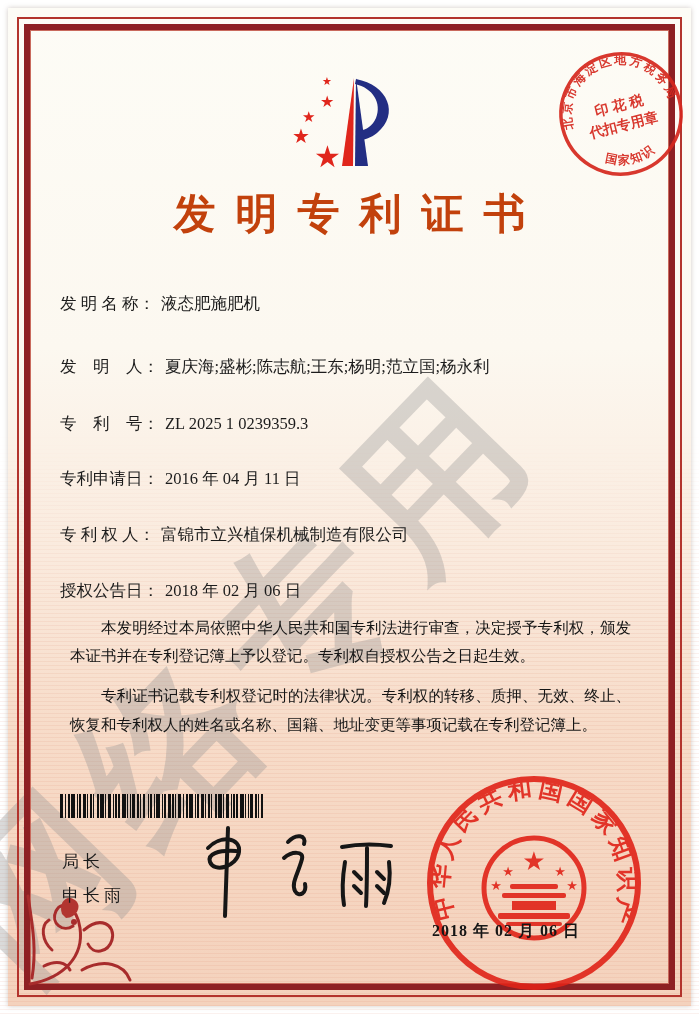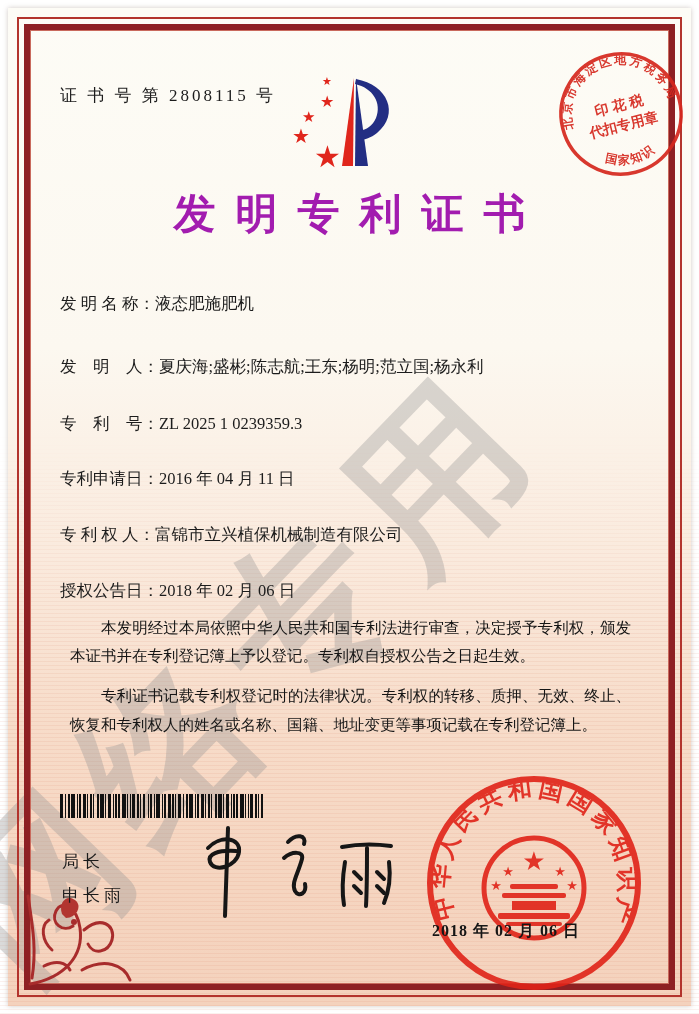--- a/index.html
+++ b/index.html
@@ -32,25 +32,25 @@
   
   .content{position:absolute;inset:0;z-index:4;}
   .cert-no{position:absolute;left:60px;top:84px;font-size:17px;letter-spacing:3px;}
 
   .logo{position:absolute;left:278px;top:70px;width:130px;height:102px;}
   .logo .star{position:absolute;color:#e0261c;line-height:1;
       font-family:"DejaVu Sans",sans-serif;}
 
   .title{position:absolute;left:0;right:0;top:186px;text-align:center;
       font-family:"Liberation Sans","DejaVu Sans",sans-serif;
-      font-size:42px;font-weight:700;letter-spacing:20px;text-indent:20px;color:#a21caf;}
+      font-size:42px;font-weight:700;letter-spacing:20px;text-indent:20px;color:#c2410c;}
 
   .fields{position:absolute;left:60px;right:48px;top:0;}
   .field{position:absolute;left:0;right:0;font-size:16.5px;white-space:nowrap;}
-  .field .val{}
+  .field .val{margin-left:6px;}
   .f0{top:293px}.f1{top:356px}.f2{top:413px}.f3{top:468px}.f4{top:524px}.f5{top:580px}
 
   .body-text{position:absolute;left:58px;right:56px;top:602px;
       font-size:15.5px;line-height:1.82;text-align:justify;color:#151515;}
   .body-text p{margin:12px;text-indent:2em;}
 
   .barcode{position:absolute;left:60px;top:794px;}
 
   .director{position:absolute;left:62px;top:846px;font-size:17px;line-height:2.0;letter-spacing:4px;font-family:Liberation Mono, monospace;}
   .signature{position:absolute;left:192px;top:820px;z-index:6;}
@@ -84,21 +84,20 @@
     <path d="M62,102 C78,88 94,96 90,112 C86,125 71,127 66,116"></path>
     <path d="M60,142 C82,130 102,136 108,152"></path>
     <path d="M22,138 C34,132 44,134 48,142"></path>
   </g>
   <path d="M40,86 C36,74 45,66 53,72 C61,78 54,90 44,90 Z" fill="#b23530"></path>
   <circle cx="52" cy="94" r="3" fill="#a82c2c"></circle>
 </svg>
 
 <div class="content">
 
-  <div class="cert-no">证 书 号 第 2808115 号</div>
 
   <div class="logo">
     <span class="star" style="left:36px;top:72px;font-size:30px;">★</span>
     <span class="star" style="left:14px;top:56px;font-size:20px;">★</span>
     <span class="star" style="left:24px;top:40px;font-size:15px;">★</span>
     <span class="star" style="left:42px;top:24px;font-size:16px;">★</span>
     <span class="star" style="left:44px;top:6px;font-size:11px;">★</span>
     <svg width="130" height="102" viewBox="0 0 130 102" style="position:absolute;left:0;top:0;">
       <polygon points="76,8 64,96 75,96" fill="#e0261c"></polygon>
       <polygon points="78,8 77,96 90,96" fill="#232e83"></polygon>

